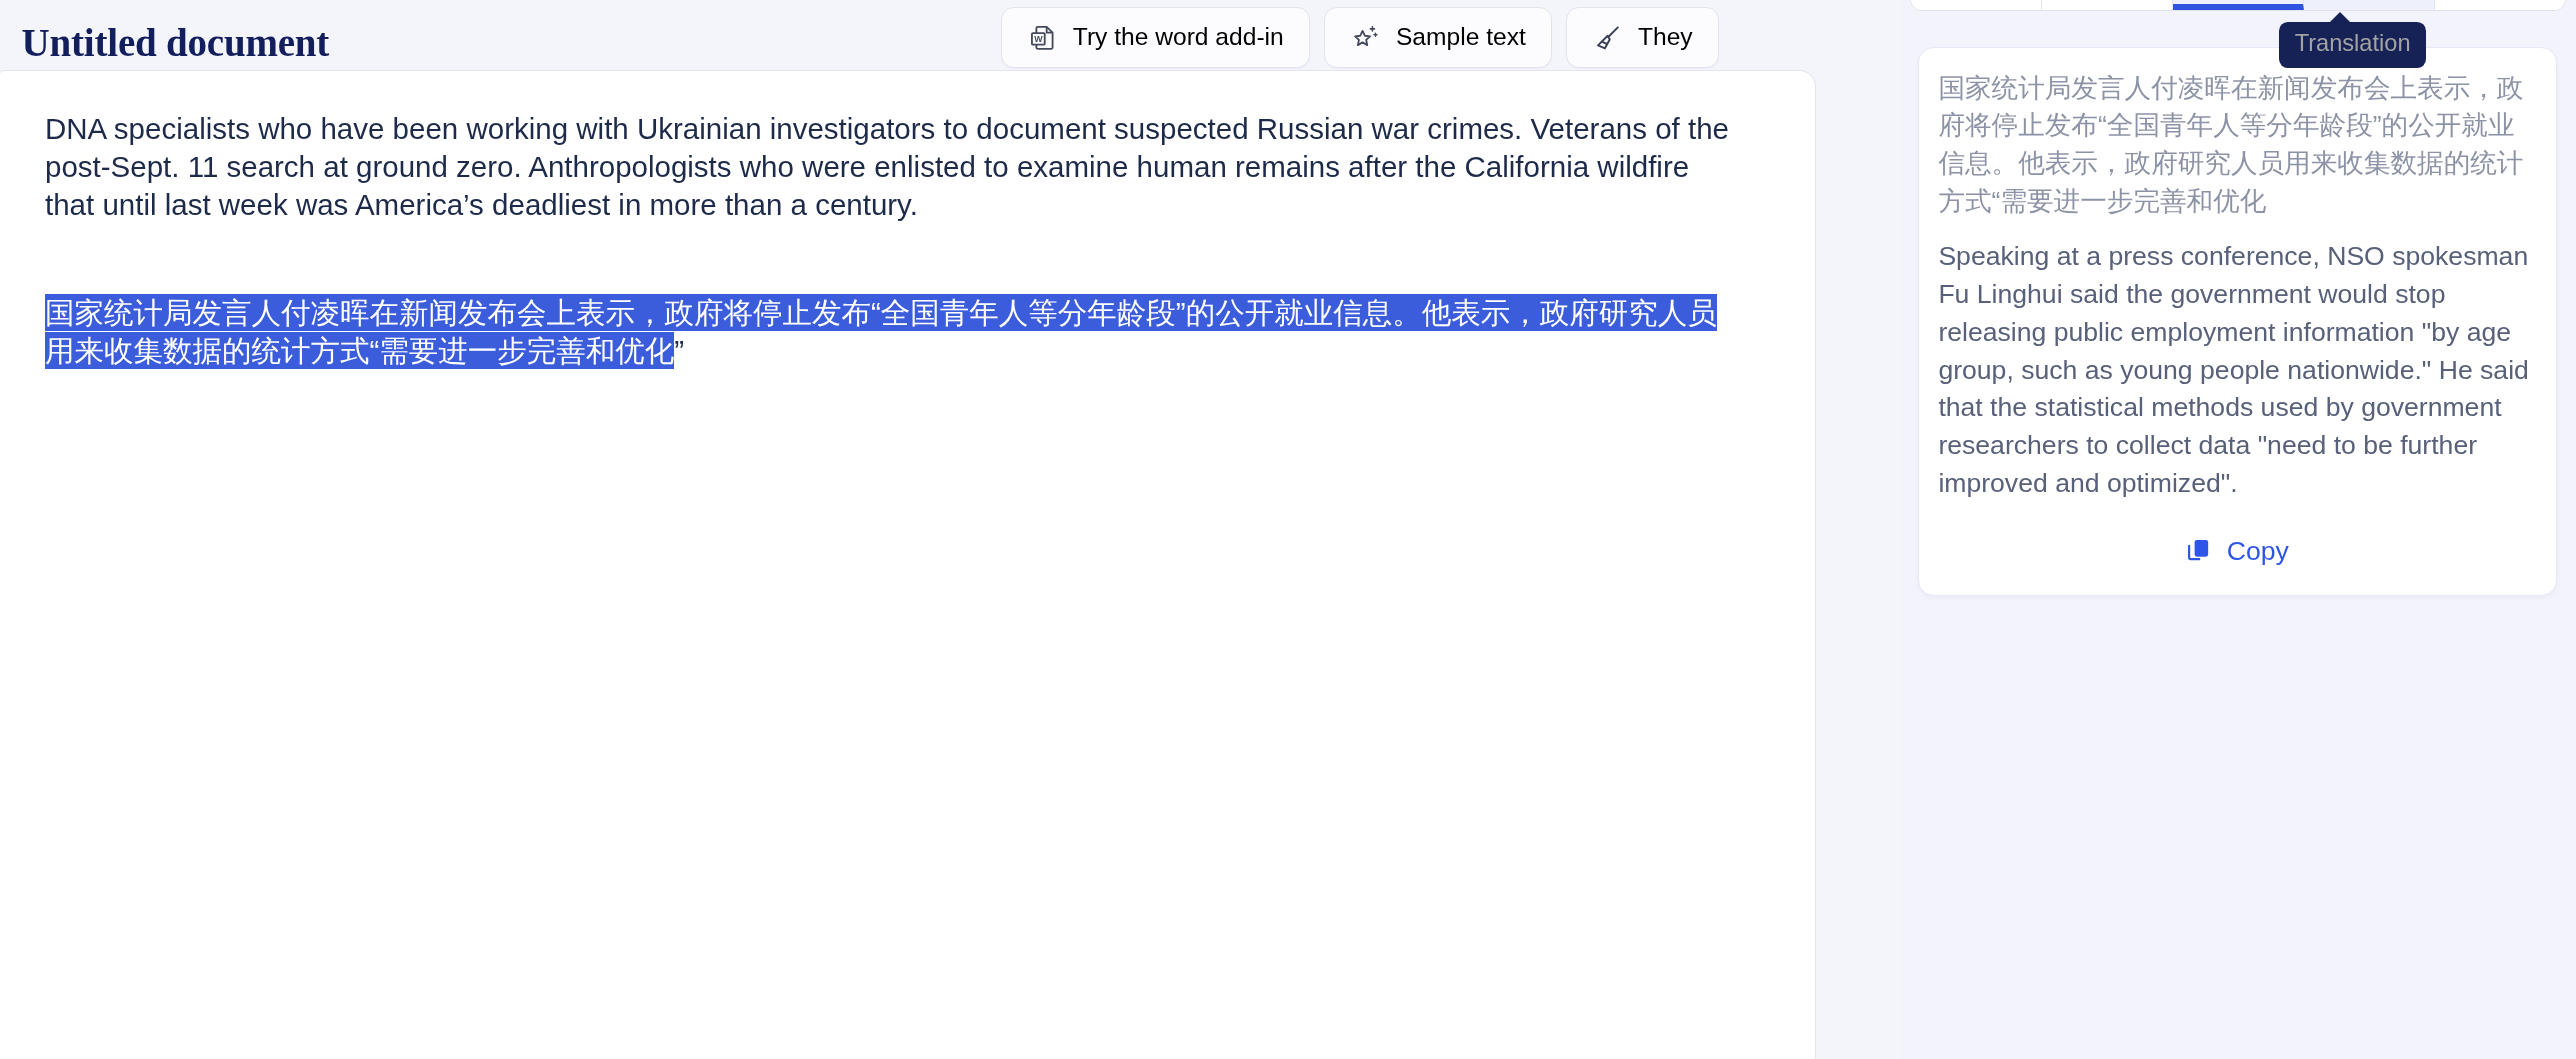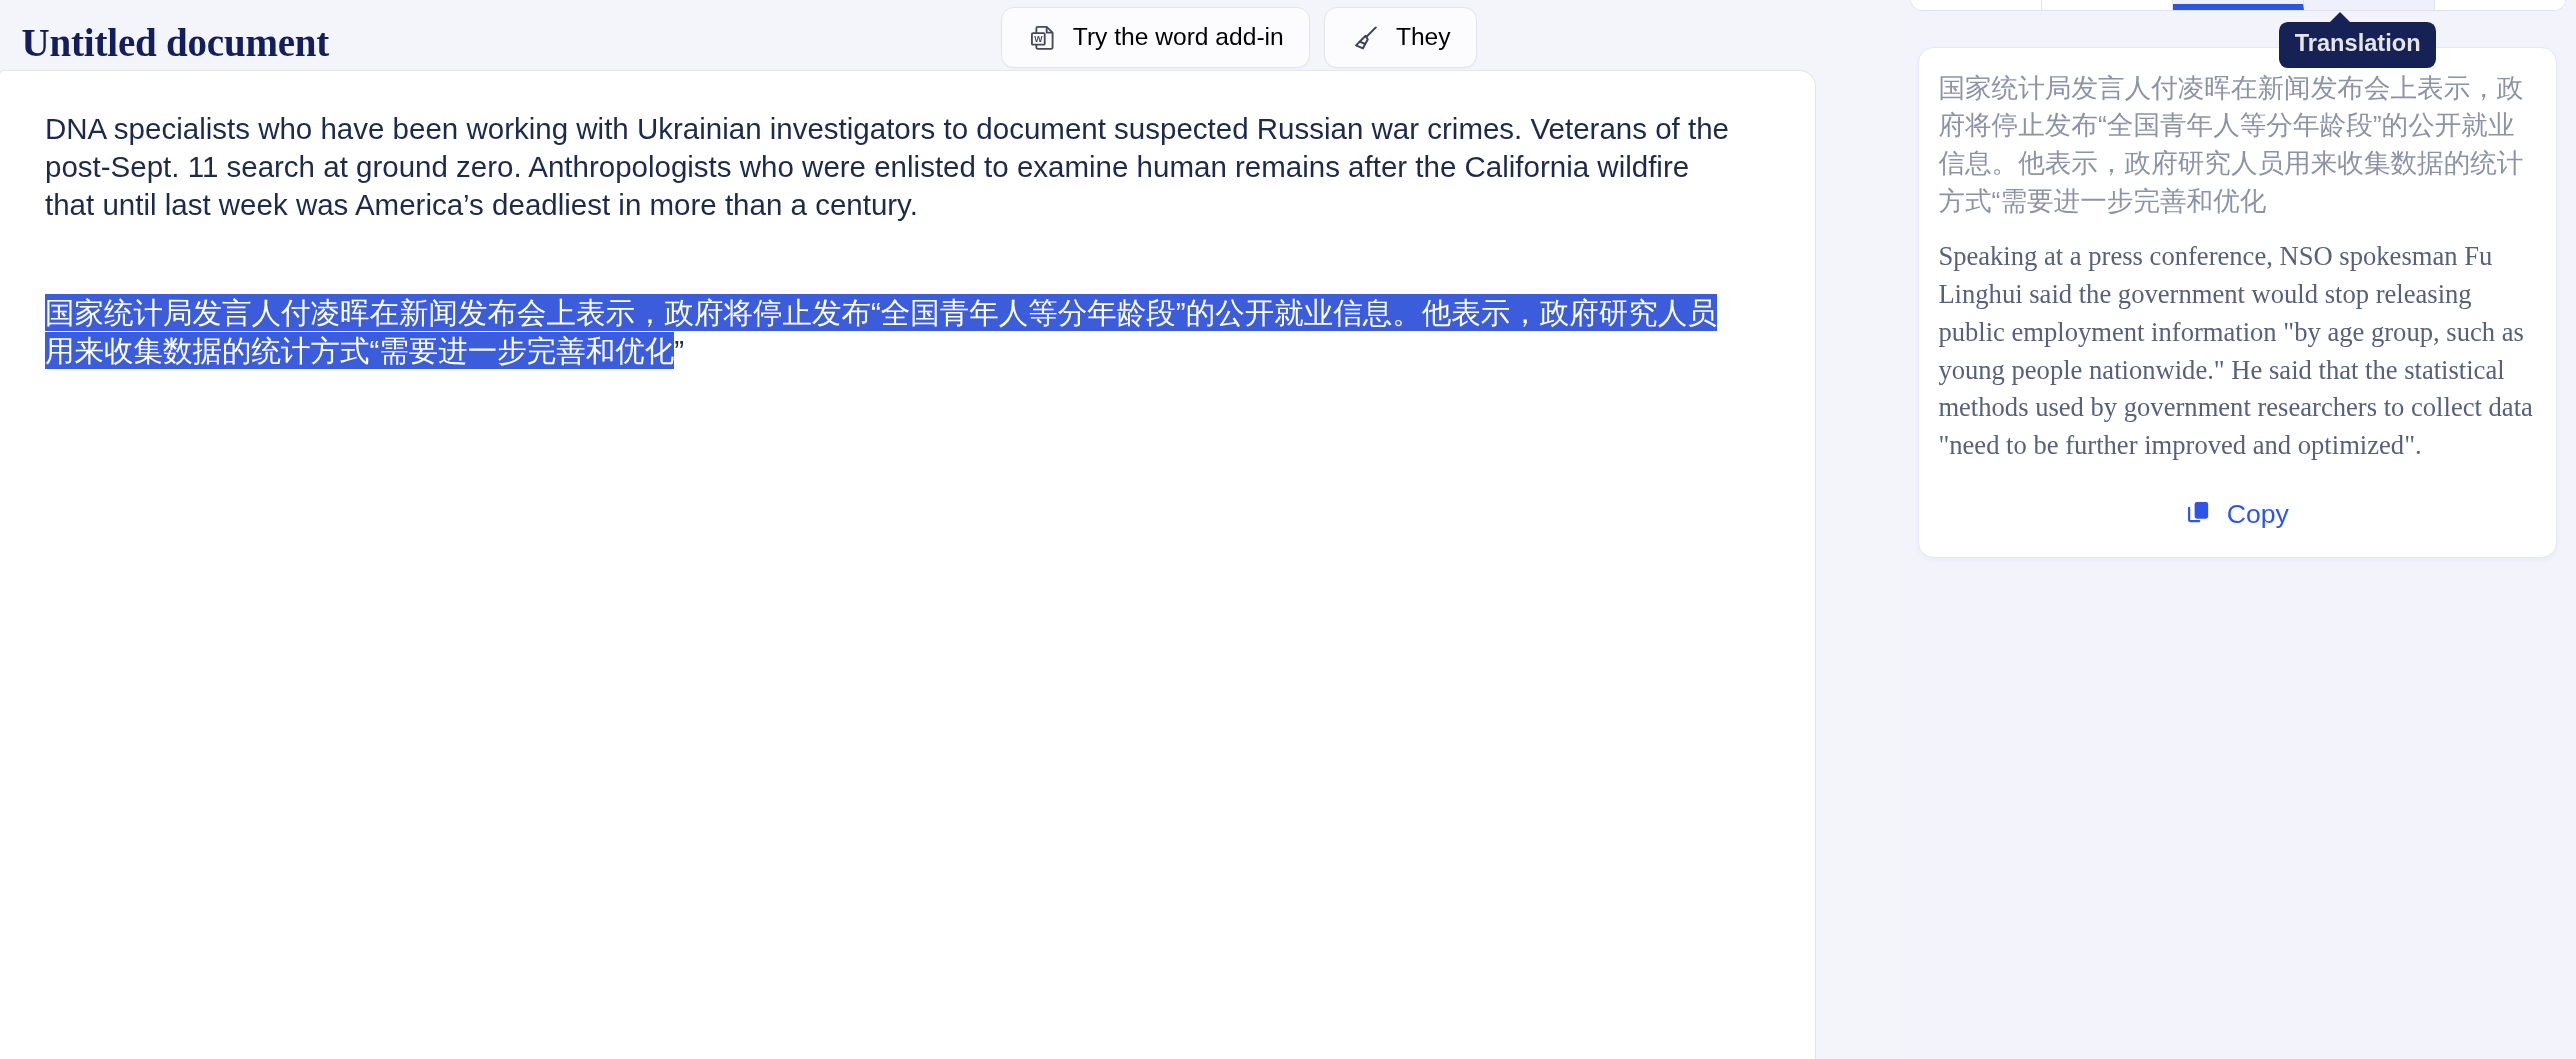--- a/index.html
+++ b/index.html
@@ -148,27 +148,26 @@
     background: #eef0fb;
     border-bottom: 6.9px solid #2f55e0;
   }
   .tab-cell:last-child { border-right: none; }
 
   
   #tooltip {
     position: absolute;
     left: 379px; top: 21.6px;
     background: #162155;
-    color: #e5e5e5;
+    color: #a3a3a3;
     font-size: 23.6px;
     padding: 8.9px 15.7px 10.8px 15.7px;
     border-radius: 8.9px;
     white-space: nowrap;
     z-index: 40;
-    font-weight: bold;
   }
   #tooltip::after {
     content: "";
     position: absolute;
     top: -9.8px;
     left: 51px;
     border-left: 10.8px solid transparent;
     border-right: 10.8px solid transparent;
     border-bottom: 10.8px solid #162155;
   }
@@ -203,21 +202,20 @@
     line-height: 1.42;
     color: #8d93a6;
     margin: 0 0 17.7px 0;
   }
 
   .out-text {
     font-size: 26.6px;
     line-height: 1.42;
     color: #58607a;
     margin: 0 0 29.5px 0;
-    font-family: Liberation Serif, serif;
   }
 
   #copy-row {
     display: flex;
     justify-content: center;
     align-items: center;
     gap: 13.8px;
     padding: 3.9px 0 9.8px 0;
     cursor: pointer;
   }
@@ -245,20 +243,30 @@
             <svg viewBox="0 0 24 24" width="29.5" height="31.5" fill="none" stroke="#444a5b" stroke-width="1.5" stroke-linejoin="round">
               <path d="M8 3.2h7.2L20 7.8v12a1.2 1.2 0 0 1-1.2 1.2H8A1.2 1.2 0 0 1 6.8 19.8V4.4A1.2 1.2 0 0 1 8 3.2z"></path>
               <path d="M15.2 3.2v4.6H20"></path>
               <rect x="3.2" y="8.2" width="10.4" height="9.4" rx="0.8" fill="#fff"></rect>
               <text x="8.4" y="15.4" font-size="7.2" font-family="Liberation Sans, sans-serif" font-weight="700" fill="#444a5b" text-anchor="middle" stroke="none">W</text>
             </svg>
           </span>
           <span class="tb-label">Try the word add-in</span>
         </div>
 
+        <div class="tb-btn">
+          <span class="tb-ico">
+            <svg viewBox="0 0 24 24" width="29.5" height="31.5" fill="none" stroke="#444a5b" stroke-width="1.5" stroke-linejoin="round">
+              <path d="M9.4 6.4l1.85 3.95 4.25.5-3.15 2.9.86 4.25-3.81-2.2-3.81 2.2.86-4.25-3.15-2.9 4.25-.5z"></path>
+              <path d="M17.4 3.1v3.4M15.7 4.8h3.4" stroke-width="1.3" stroke-linecap="round"></path>
+              <path d="M19.9 8.3v2.4M18.7 9.5h2.4" stroke-width="1.2" stroke-linecap="round"></path>
+            </svg>
+          </span>
+          <span class="tb-label">Sample text</span>
+        </div>
 
         <div class="tb-btn">
           <span class="tb-ico">
             <svg viewBox="0 0 24 24" width="29.5" height="31.5" fill="none" stroke="#3b4258" stroke-width="1.6" stroke-linejoin="round" stroke-linecap="round">
               <path d="M20.2 3.6L12.6 11.2"></path>
               <path d="M11.9 10.4L4.1 18.2l5.6 2.4 3.9-7.1z"></path>
               <path d="M7.1 15.2l3.9 1.7"></path>
             </svg>
           </span>
           <span class="tb-label">They</span>

